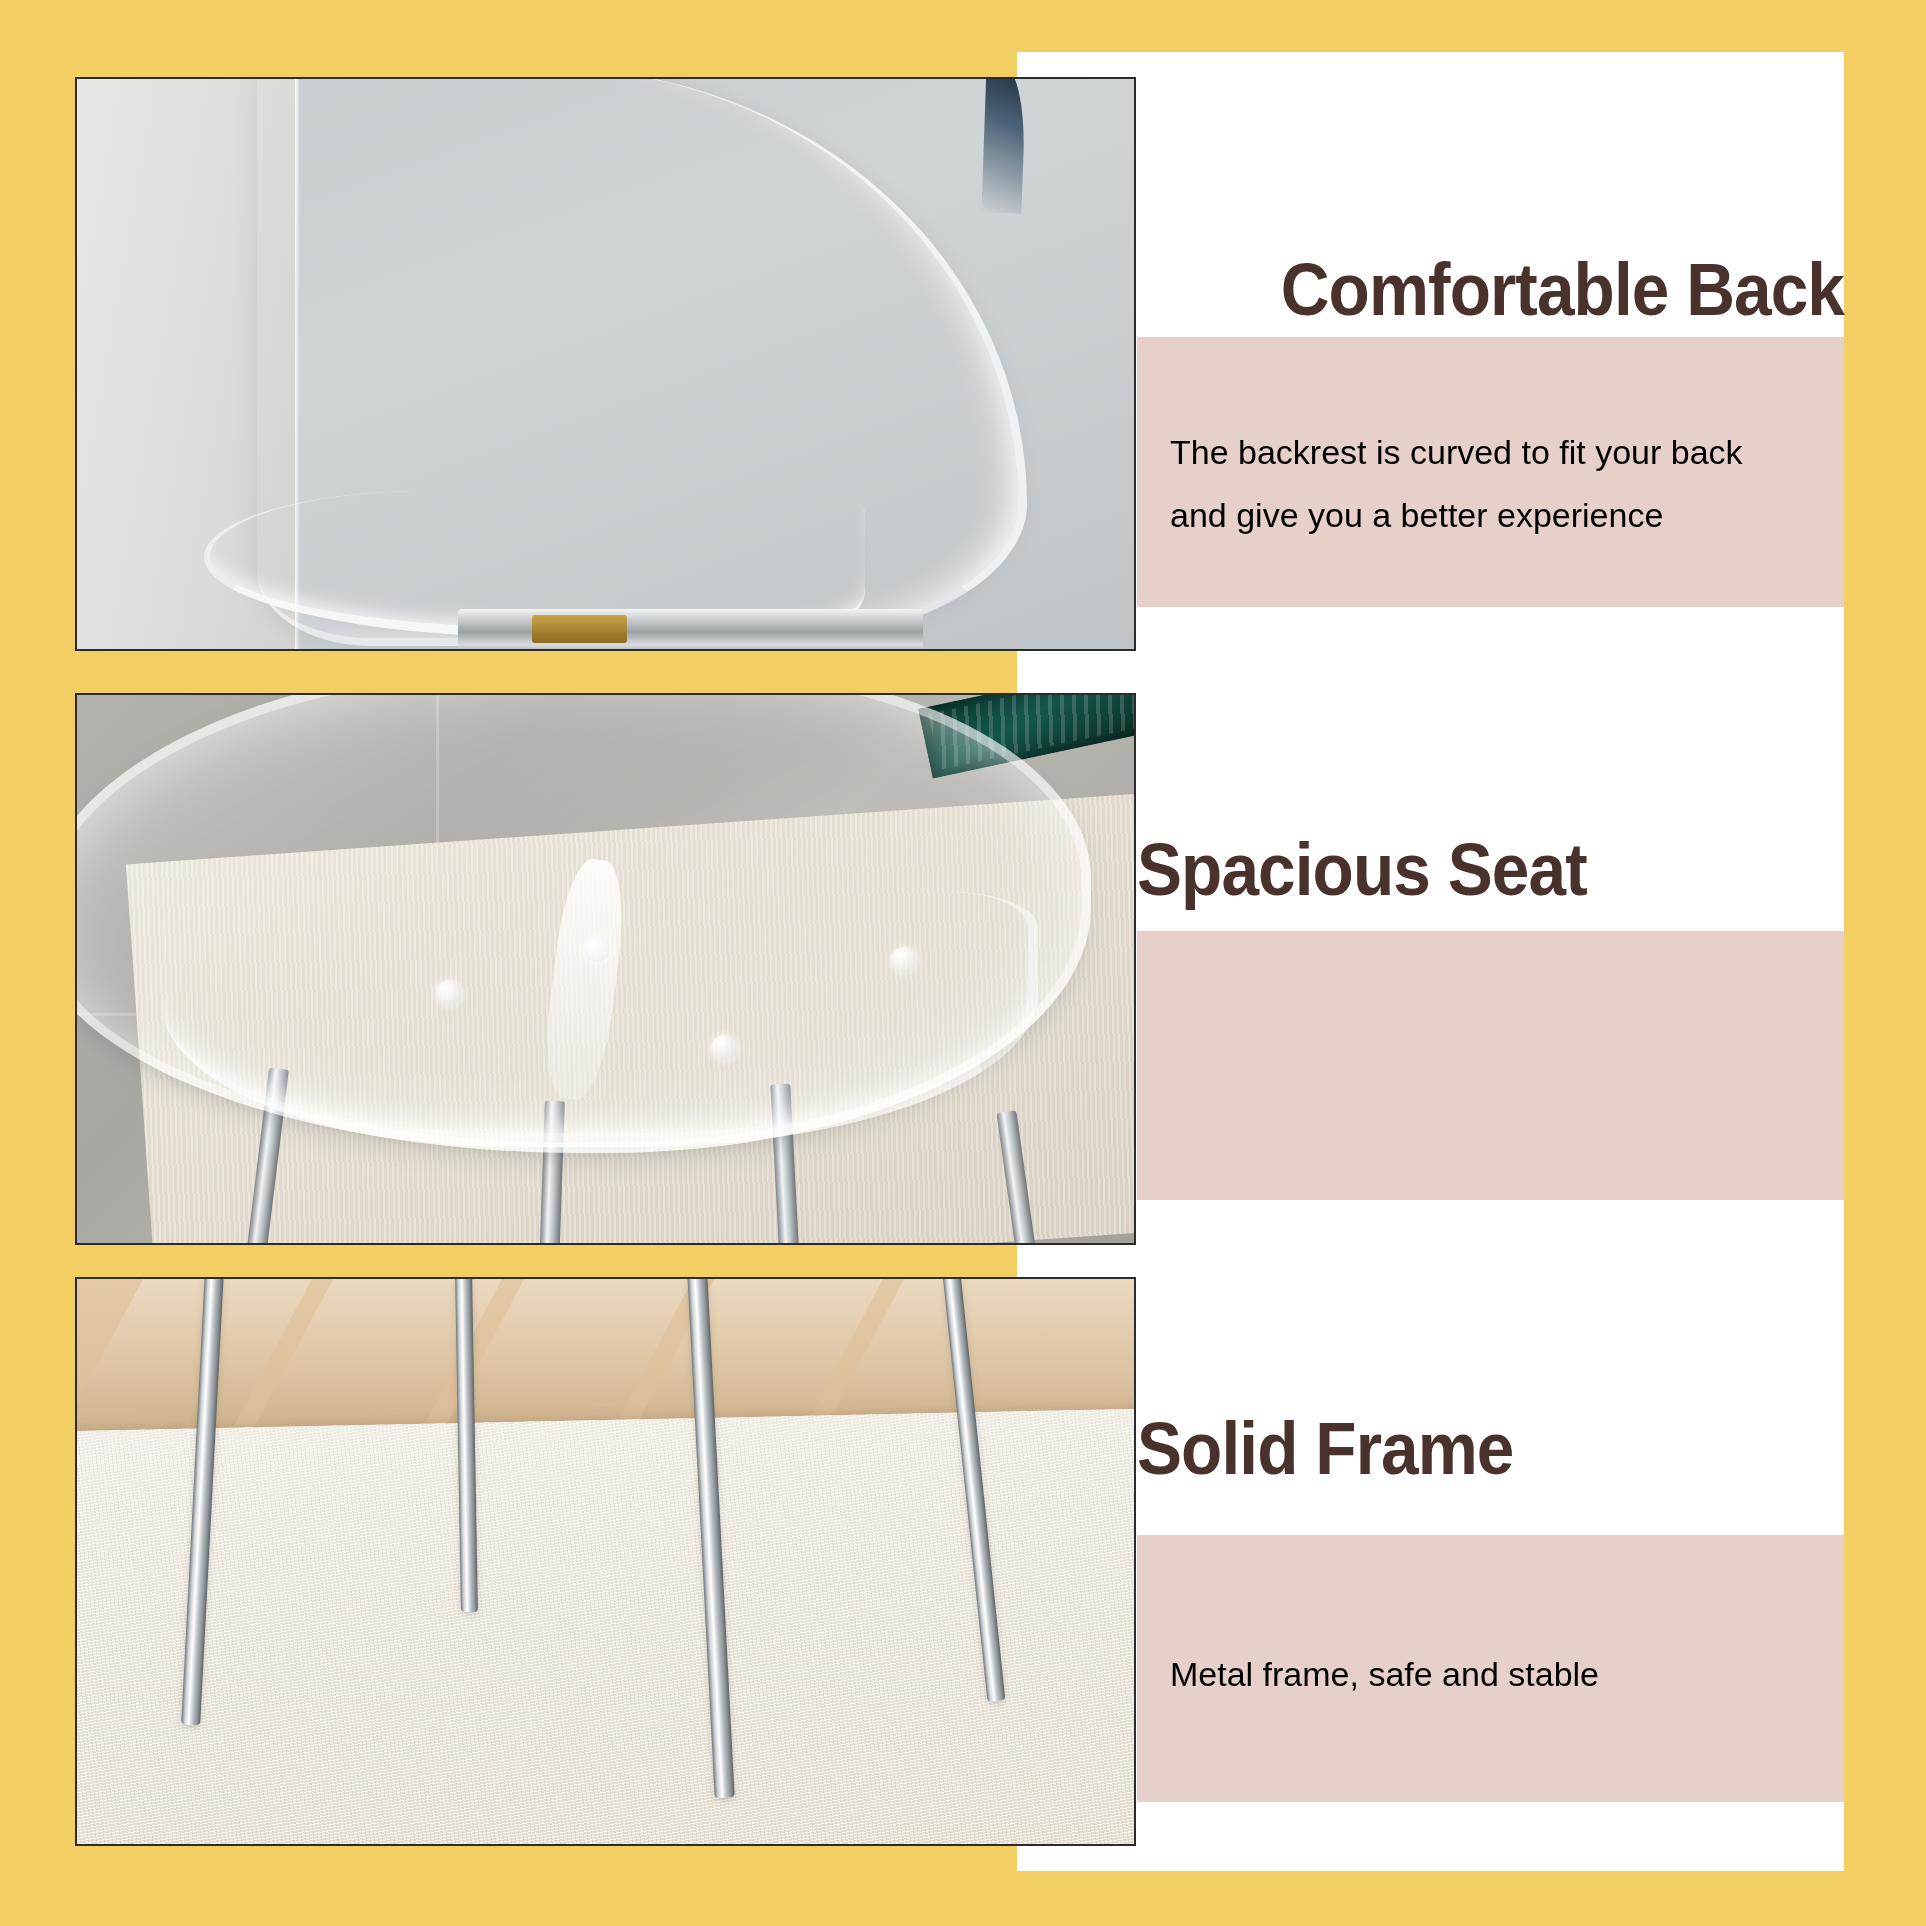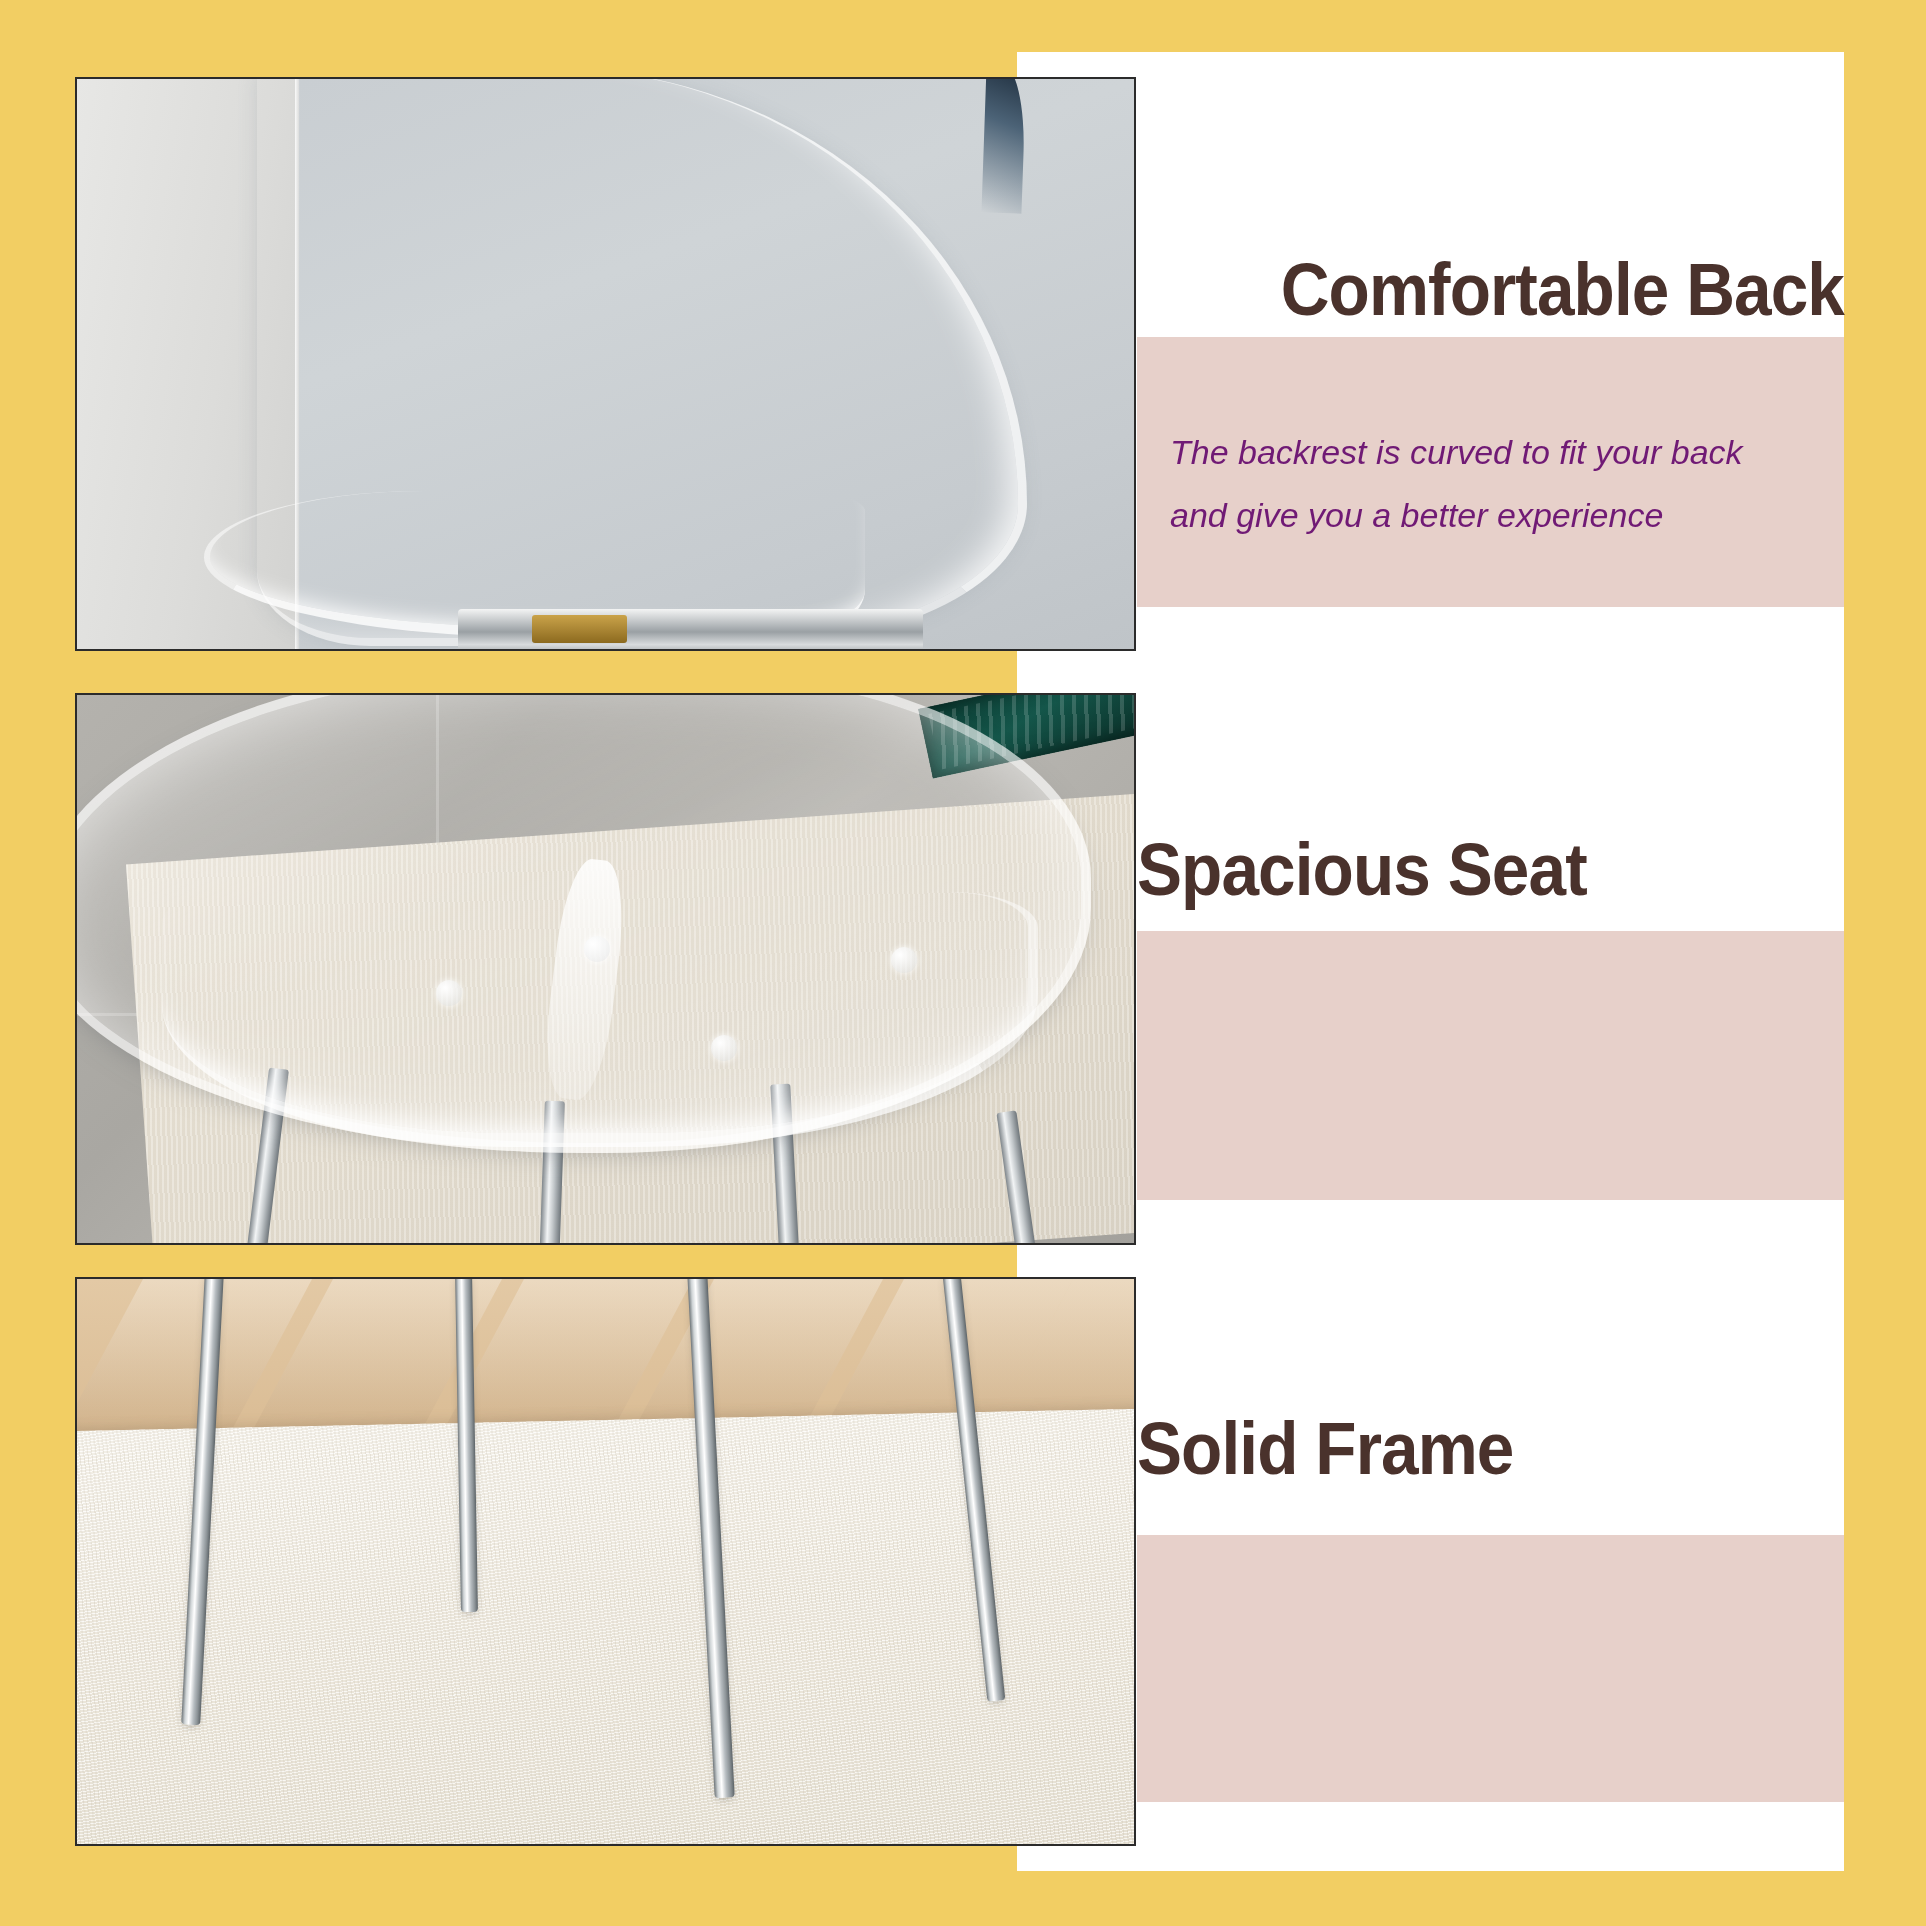--- a/index.html
+++ b/index.html
@@ -141,25 +141,24 @@
     font-size:75px;
     line-height:1;
     letter-spacing:-1px;
     transform:scaleX(.90);
     transform-origin:right center;
     text-align:right;
     white-space:nowrap;
   }
   .bodytext{
     position:absolute;
-    color:#701a75;
+    color:#000000;
     font-size:34px;
     line-height:1.85;
     white-space:pre-line;
-    font-style:italic;
   }
 </style>
 </head>
 <body>
 
 <div class="page">
 
   <div class="white-panel"></div>
 
   <div class="yellow-band" style="left:0;top:651px;width:1017px;height:42px;"></div>
@@ -223,15 +222,16 @@
   <div class="pinkblock" style="left:1137px;top:337px;width:707px;height:270px;"></div>
   <div class="title" style="left:1137px;top:252px;width:707px;">Comfortable Back</div>
   <div class="bodytext" style="left:1170px;top:421px;width:653px;">The backrest is curved to fit your back
 and give you a better experience</div>
 
   <div class="pinkblock" style="left:1137px;top:931px;width:707px;height:269px;"></div>
   <div class="title" style="left:1137px;top:832px;width:707px; text-align:left; transform-origin:left center;">Spacious Seat</div>
 
   <div class="pinkblock" style="left:1137px;top:1535px;width:707px;height:267px;"></div>
   <div class="title" style="left:1137px;top:1411px;width:707px; text-align:left; transform-origin:left center;">Solid Frame</div>
+  <div class="bodytext" style="left:1170px;top:1643px;width:653px;">Metal frame, safe and stable</div>
 
 </div>
 
 
 </body></html>

